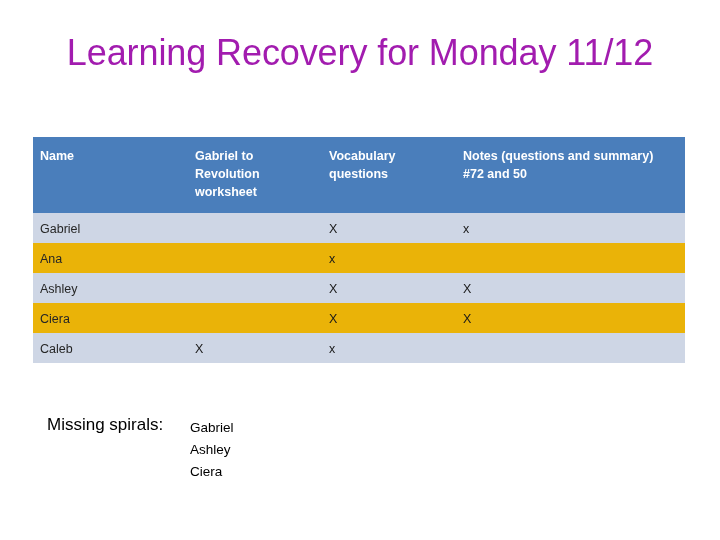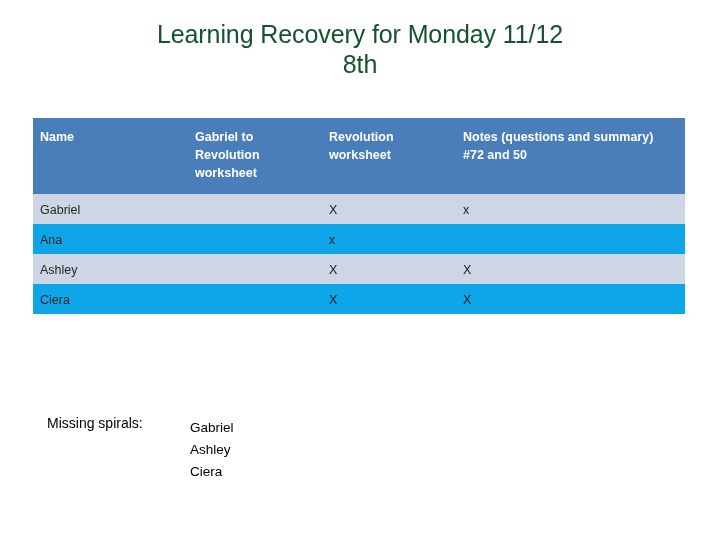--- a/index.html
+++ b/index.html
@@ -12,38 +12,38 @@
     background: #ffffff;
     font-family: "Liberation Sans", sans-serif;
     overflow: hidden;
     position: relative;
   }
 
   
   #slide-title {
     position: absolute;
     left: 30px;
-    top: 20px;
+    top: 32px;
     width: 660px;
     text-align: center;
-    color: #14532d;
-    font-size: 25px;
+    color: #a21caf;
+    font-size: 36px;
     font-weight: 400;
     line-height: 1.18;
     letter-spacing: -0.1px;
   }
   #slide-title .title-line {
     display: block;
   }
 
   
   #recovery-table {
     position: absolute;
     left: 33px;
-    top: 118px;
+    top: 137px;
     width: 652px;
     border-collapse: separate;
     border-spacing: 0;
     table-layout: fixed;
   }
   #recovery-table td,
   #recovery-table th {
     padding: 0;
     margin: 0;
     vertical-align: top;
@@ -75,21 +75,21 @@
     padding-top: 11px;
   }
   thead tr td { padding-right: 4px; }
   thead tr td:last-child { padding-right: 0; }
 
   
   tbody tr td { padding-right: 4px; padding-bottom: 2px; }
   tbody tr td:last-child { padding-right: 0; }
 
   tbody tr.row-dark .cellbox  { background: #ced6e5; }
-  tbody tr.row-light .cellbox { background: #0ea5e9; }
+  tbody tr.row-light .cellbox { background: #eab308; }
 
   tbody .cellbox {
     height: 30px;
     padding-top: 8px;
     padding-bottom: 0;
   }
 
   .mark {
     font-size: 12.5px;
     color: #1a1a1a;
@@ -101,56 +101,55 @@
     left: 47px;
     top: 415px;
     font-size: 13.5px;
     color: #000000;
   }
   #missing-spirals .ms-label {
     position: absolute;
     left: 0;
     top: 0;
     white-space: nowrap;
-    font-size: 14px;
+    font-size: 17px;
   }
   #missing-spirals .ms-names {
     position: absolute;
     left: 143px;
     top: 2px;
     line-height: 22px;
     font-size: 13.5px;
   }
   #missing-spirals .ms-names span { display: block; }
 </style>
 </head>
 <body>
 
 <div id="slide-title">
   <span class="title-line">Learning Recovery for Monday 11/12</span>
-  <span class="title-line">8th</span>
 </div>
 
 <table id="recovery-table">
   <colgroup>
     <col class="col-name">
     <col class="col-protest">
     <col class="col-vocab">
     <col class="col-notes">
   </colgroup>
   <thead>
     <tr>
       <td>
         <span class="cellbox">Name</span>
       </td>
       <td>
         <span class="cellbox">Gabriel to Revolution worksheet</span>
       </td>
       <td>
-        <span class="cellbox">Revolution worksheet</span>
+        <span class="cellbox">Vocabulary questions</span>
       </td>
       <td>
         <span class="cellbox">Notes (questions and summary) #72 and 50</span>
       </td>
     </tr>
   </thead>
   <tbody>
     <tr class="row-dark">
       <td>
         <span class="cellbox">Gabriel</span>
@@ -198,20 +197,34 @@
         <span class="cellbox">Ciera</span>
       </td>
       <td>
         <span class="cellbox mark"></span>
       </td>
       <td>
         <span class="cellbox mark">X</span>
       </td>
       <td>
         <span class="cellbox mark">X</span>
+      </td>
+    </tr>
+    <tr class="row-dark">
+      <td>
+        <span class="cellbox">Caleb</span>
+      </td>
+      <td>
+        <span class="cellbox mark">X</span>
+      </td>
+      <td>
+        <span class="cellbox mark">x</span>
+      </td>
+      <td>
+        <span class="cellbox mark"></span>
       </td>
     </tr>
   </tbody>
 </table>
 
 <div id="missing-spirals">
   <div class="ms-label">Missing spirals:</div>
   <div class="ms-names">
     <span>Gabriel</span>
     <span>Ashley</span>

